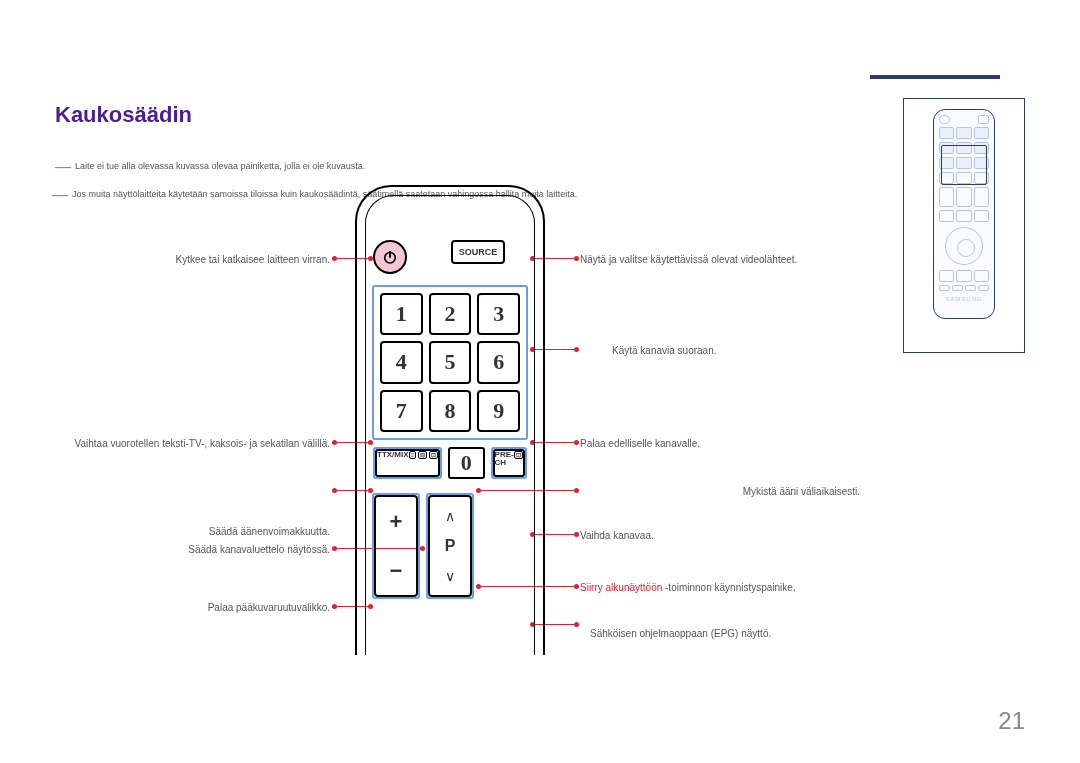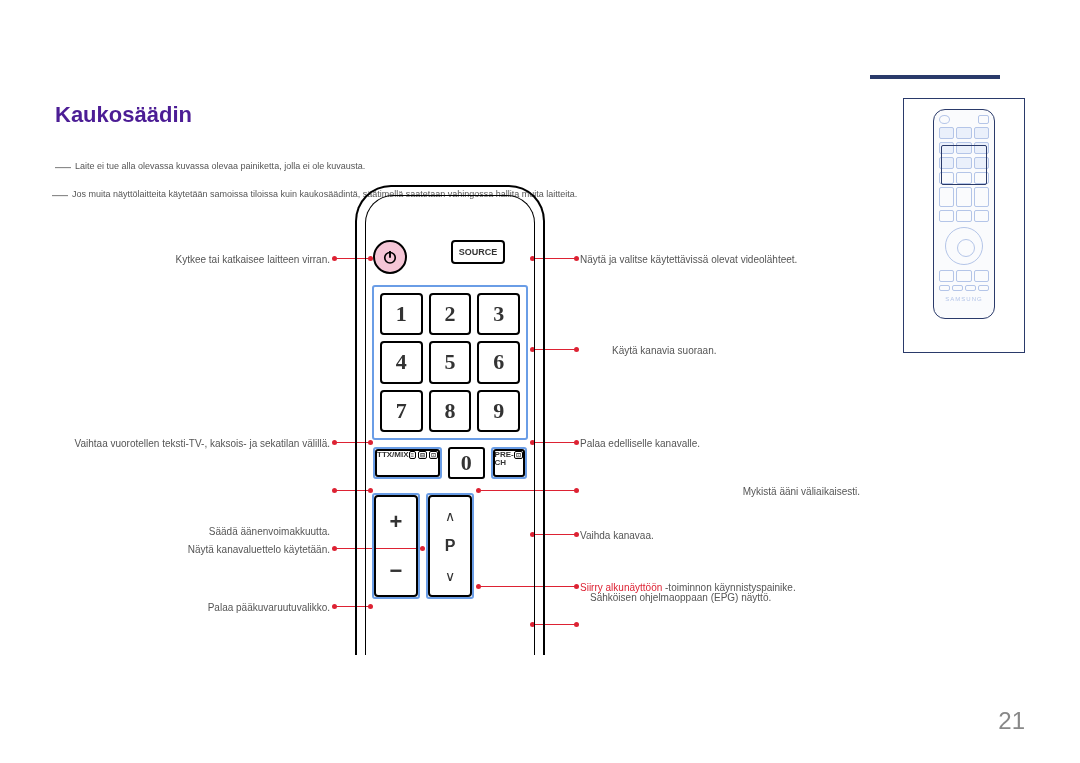--- a/index.html
+++ b/index.html
@@ -71,32 +71,32 @@
 <div class="page">
   <div class="top-rule"></div>
   <h1 class="title">Kaukosäädin</h1>
 
   <div class="note1"><span class="note-dash">―</span><span>Jos muita näyttölaitteita käytetään samoissa tiloissa kuin kaukosäädintä, säätimellä saatetaan vahingossa hallita muita laitteita.</span></div>
   <div class="note2"><span class="note-dash">―</span><span>Laite ei tue alla olevassa kuvassa olevaa painiketta, jolla ei ole kuvausta.</span></div>
 
   <div class="callout left" style="top:254px; left:55px; width:275px;">Kytkee tai katkaisee laitteen virran.</div>
   <div class="callout left" style="top:438px; left:55px; width:275px;">Vaihtaa vuorotellen teksti-TV-, kaksois- ja sekatilan välillä.</div>
   <div class="callout left" style="top:486px; left:55px; width:275px;margin-top:40px;">Säädä äänenvoimakkuutta.</div>
-  <div class="callout left" style="top:544px; left:55px; width:275px;">Näytä kanavaluettelo käytetään.</div>
+  <div class="callout left" style="top:544px; left:55px; width:275px;">Säädä kanavaluettelo näytössä.</div>
   <div class="callout left" style="top:602px; left:55px; width:275px;">Palaa pääkuvaruutuvalikko.</div>
 
   <div class="callout" style="top:254px; left:580px; width:280px;">Näytä ja valitse käytettävissä olevat videolähteet.</div>
   <div class="callout" style="top:345px; left:580px; width:280px;margin-left:32px;">Käytä kanavia suoraan.</div>
   <div class="callout" style="top:438px; left:580px; width:280px;">Palaa edelliselle kanavalle.</div>
   <div class="callout" style="top:486px; left:580px; width:280px;text-align:right;">Mykistä ääni väliaikaisesti.</div>
   <div class="callout" style="top:530px; left:580px; width:280px;">Vaihda kanavaa.</div>
   <div class="callout" style="top:582px; left:580px; width:280px;">
     <span class="highlight">Siirry alkunäyttöön</span><span> -toiminnon käynnistyspainike.</span>
   </div>
-  <div class="callout" style="top:592px; left:580px; width:280px;padding-left:10px;">Sähköisen ohjelmaoppaan (EPG) näyttö.</div>
+  <div class="callout" style="top:628px; left:580px; width:280px;padding-left:10px;">Sähköisen ohjelmaoppaan (EPG) näyttö.</div>
 
   <div class="line" style="top:258px; left:334px; width:36px;"></div>
   <div class="dot-abs" style="top:256px; left:332px;"></div>
   <div class="dot-abs" style="top:256px; left:368px;"></div>
 
   <div class="line" style="top:258px; left:532px; width:44px;"></div>
   <div class="dot-abs" style="top:256px; left:530px;"></div>
   <div class="dot-abs" style="top:256px; left:574px;"></div>
 
   <div class="line" style="top:349px; left:532px; width:44px;"></div>

